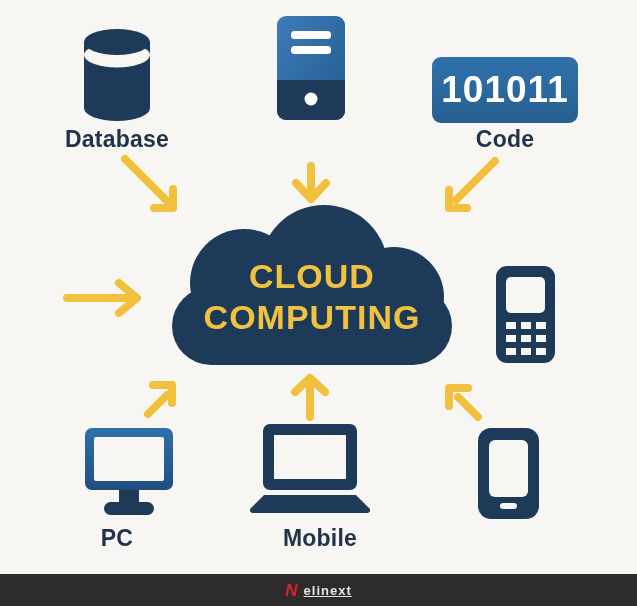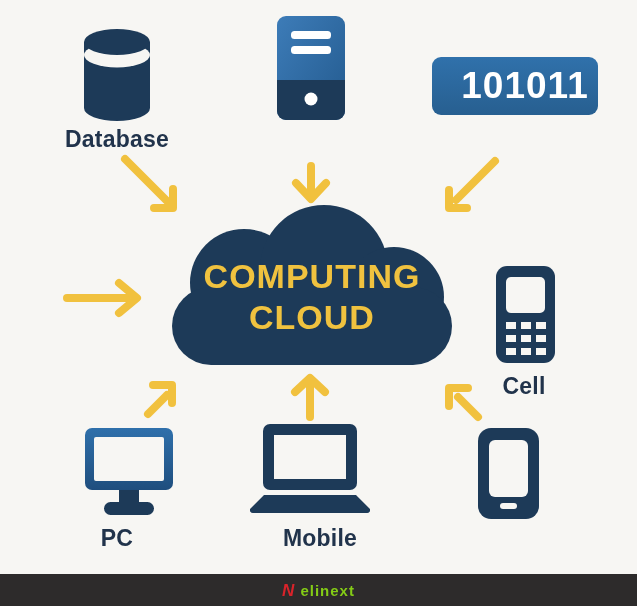--- a/index.html
+++ b/index.html
@@ -11,25 +11,25 @@
     position:absolute;
     text-align:center;
     font-weight:700;
     font-size:23px;
     color:#21334b;
     letter-spacing:.2px;
   }
 
   
   .code-box{
-    position:absolute;left:432px;top:57px;width:146px;height:58px;
+    position:absolute;left:432px;top:57px;width:146px;height:66px;
     background:linear-gradient(180deg,#3071ab 0%,#275f90 100%);
     border-radius:9px;
     display:flex;align-items:center;justify-content:center;
-    color:#fff;font-weight:700;font-size:37px;letter-spacing:1px;padding-left:20px;
+    color:#fff;font-weight:700;font-size:37px;letter-spacing:1px;
   }
 
   .cloud-text{
     position:absolute;left:166px;top:256px;width:292px;
     text-align:center;
     color:#f0c23f;
     font-weight:800;
     font-size:34px;
     line-height:41px;
     letter-spacing:1px;
@@ -39,21 +39,21 @@
 
   .footer{
     position:absolute;left:0;top:574px;width:637px;height:32px;
     background:#2d2b2b;
     display:flex;align-items:center;justify-content:center;gap:6px;
   }
   .brand-mark{
     color:#d8232a;font-weight:800;font-style:italic;font-size:17px;line-height:1;
   }
   .brand-text{
-    color:#84cc16;font-weight:600;font-size:15px;letter-spacing:1px;
+    color:#e5e5e5;font-weight:600;font-size:13px;letter-spacing:1px;text-decoration:underline;
   }
 </style>
 </head>
 <body>
 
 <div class="canvas">
 
   <svg class="icon" style="left:84px;top:28px" width="66" height="94" viewBox="0 0 66 94">
     <path d="M0,14 v66 a33,13 0 0 0 66,0 v-66 Z" fill="#1d3a58"></path>
     <ellipse cx="33" cy="27" rx="33" ry="12.5" fill="#f7f6f3"></ellipse>
@@ -71,50 +71,50 @@
     <rect x="0" y="0" width="68" height="104" rx="9" fill="url(#srv)"></rect>
     <path d="M0,64 h68 v31 a9,9 0 0 1 -9,9 h-50 a9,9 0 0 1 -9,-9 Z" fill="#1d3a58"></path>
     <rect x="14" y="15" width="40" height="8" rx="3.5" fill="#fff"></rect>
     <rect x="14" y="30" width="40" height="8" rx="3.5" fill="#fff"></rect>
     <circle cx="34" cy="83" r="6.5" fill="#fff"></circle>
   </svg>
 
   <div class="code-box">
     <span>101011</span>
   </div>
+  <div class="node-label" style="left:435px;top:126px;width:140px">Code</div>
 
   <svg class="icon" style="left:166px;top:205px" width="292" height="162" viewBox="0 0 292 162">
     <g fill="#1d3a58">
       <circle cx="78" cy="78" r="54"></circle>
       <circle cx="158" cy="64" r="64"></circle>
       <circle cx="228" cy="92" r="50"></circle>
       <rect x="6" y="82" width="280" height="78" rx="39"></rect>
     </g>
   </svg>
   <div class="cloud-text">
+    <div>CLOUD</div>
     <div>COMPUTING</div>
-    <div>CLOUD</div>
   </div>
 
   <svg class="icon" style="left:496px;top:266px" width="59" height="97" viewBox="0 0 59 97">
     <rect x="0" y="0" width="59" height="97" rx="11" fill="#1d3a58"></rect>
     <rect x="10" y="11" width="39" height="36" rx="5" fill="#f7f6f3"></rect>
     <g fill="#f7f6f3">
       <rect x="10" y="56" width="10" height="7"></rect>
         <rect x="25" y="56" width="10" height="7"></rect>
         <rect x="40" y="56" width="10" height="7"></rect>
       <rect x="10" y="69" width="10" height="7"></rect>
         <rect x="25" y="69" width="10" height="7"></rect>
         <rect x="40" y="69" width="10" height="7"></rect>
       <rect x="10" y="82" width="10" height="7"></rect>
         <rect x="25" y="82" width="10" height="7"></rect>
         <rect x="40" y="82" width="10" height="7"></rect>
     </g>
   </svg>
-  <div class="node-label" style="left:464px;top:373px;width:120px">Cell</div>
 
   <svg class="icon" style="left:85px;top:428px" width="89" height="92" viewBox="0 0 89 92">
     <defs>
       <linearGradient id="mon" x1="0" y1="0" x2="0" y2="1">
         <stop offset="0" stop-color="#2f70ab"></stop>
           <stop offset="1" stop-color="#1f4e7e"></stop>
       </linearGradient>
     </defs>
     <rect x="0" y="0" width="88" height="62" rx="7" fill="url(#mon)"></rect>
     <rect x="9" y="9" width="70" height="44" rx="2" fill="#f7f6f3"></rect>

